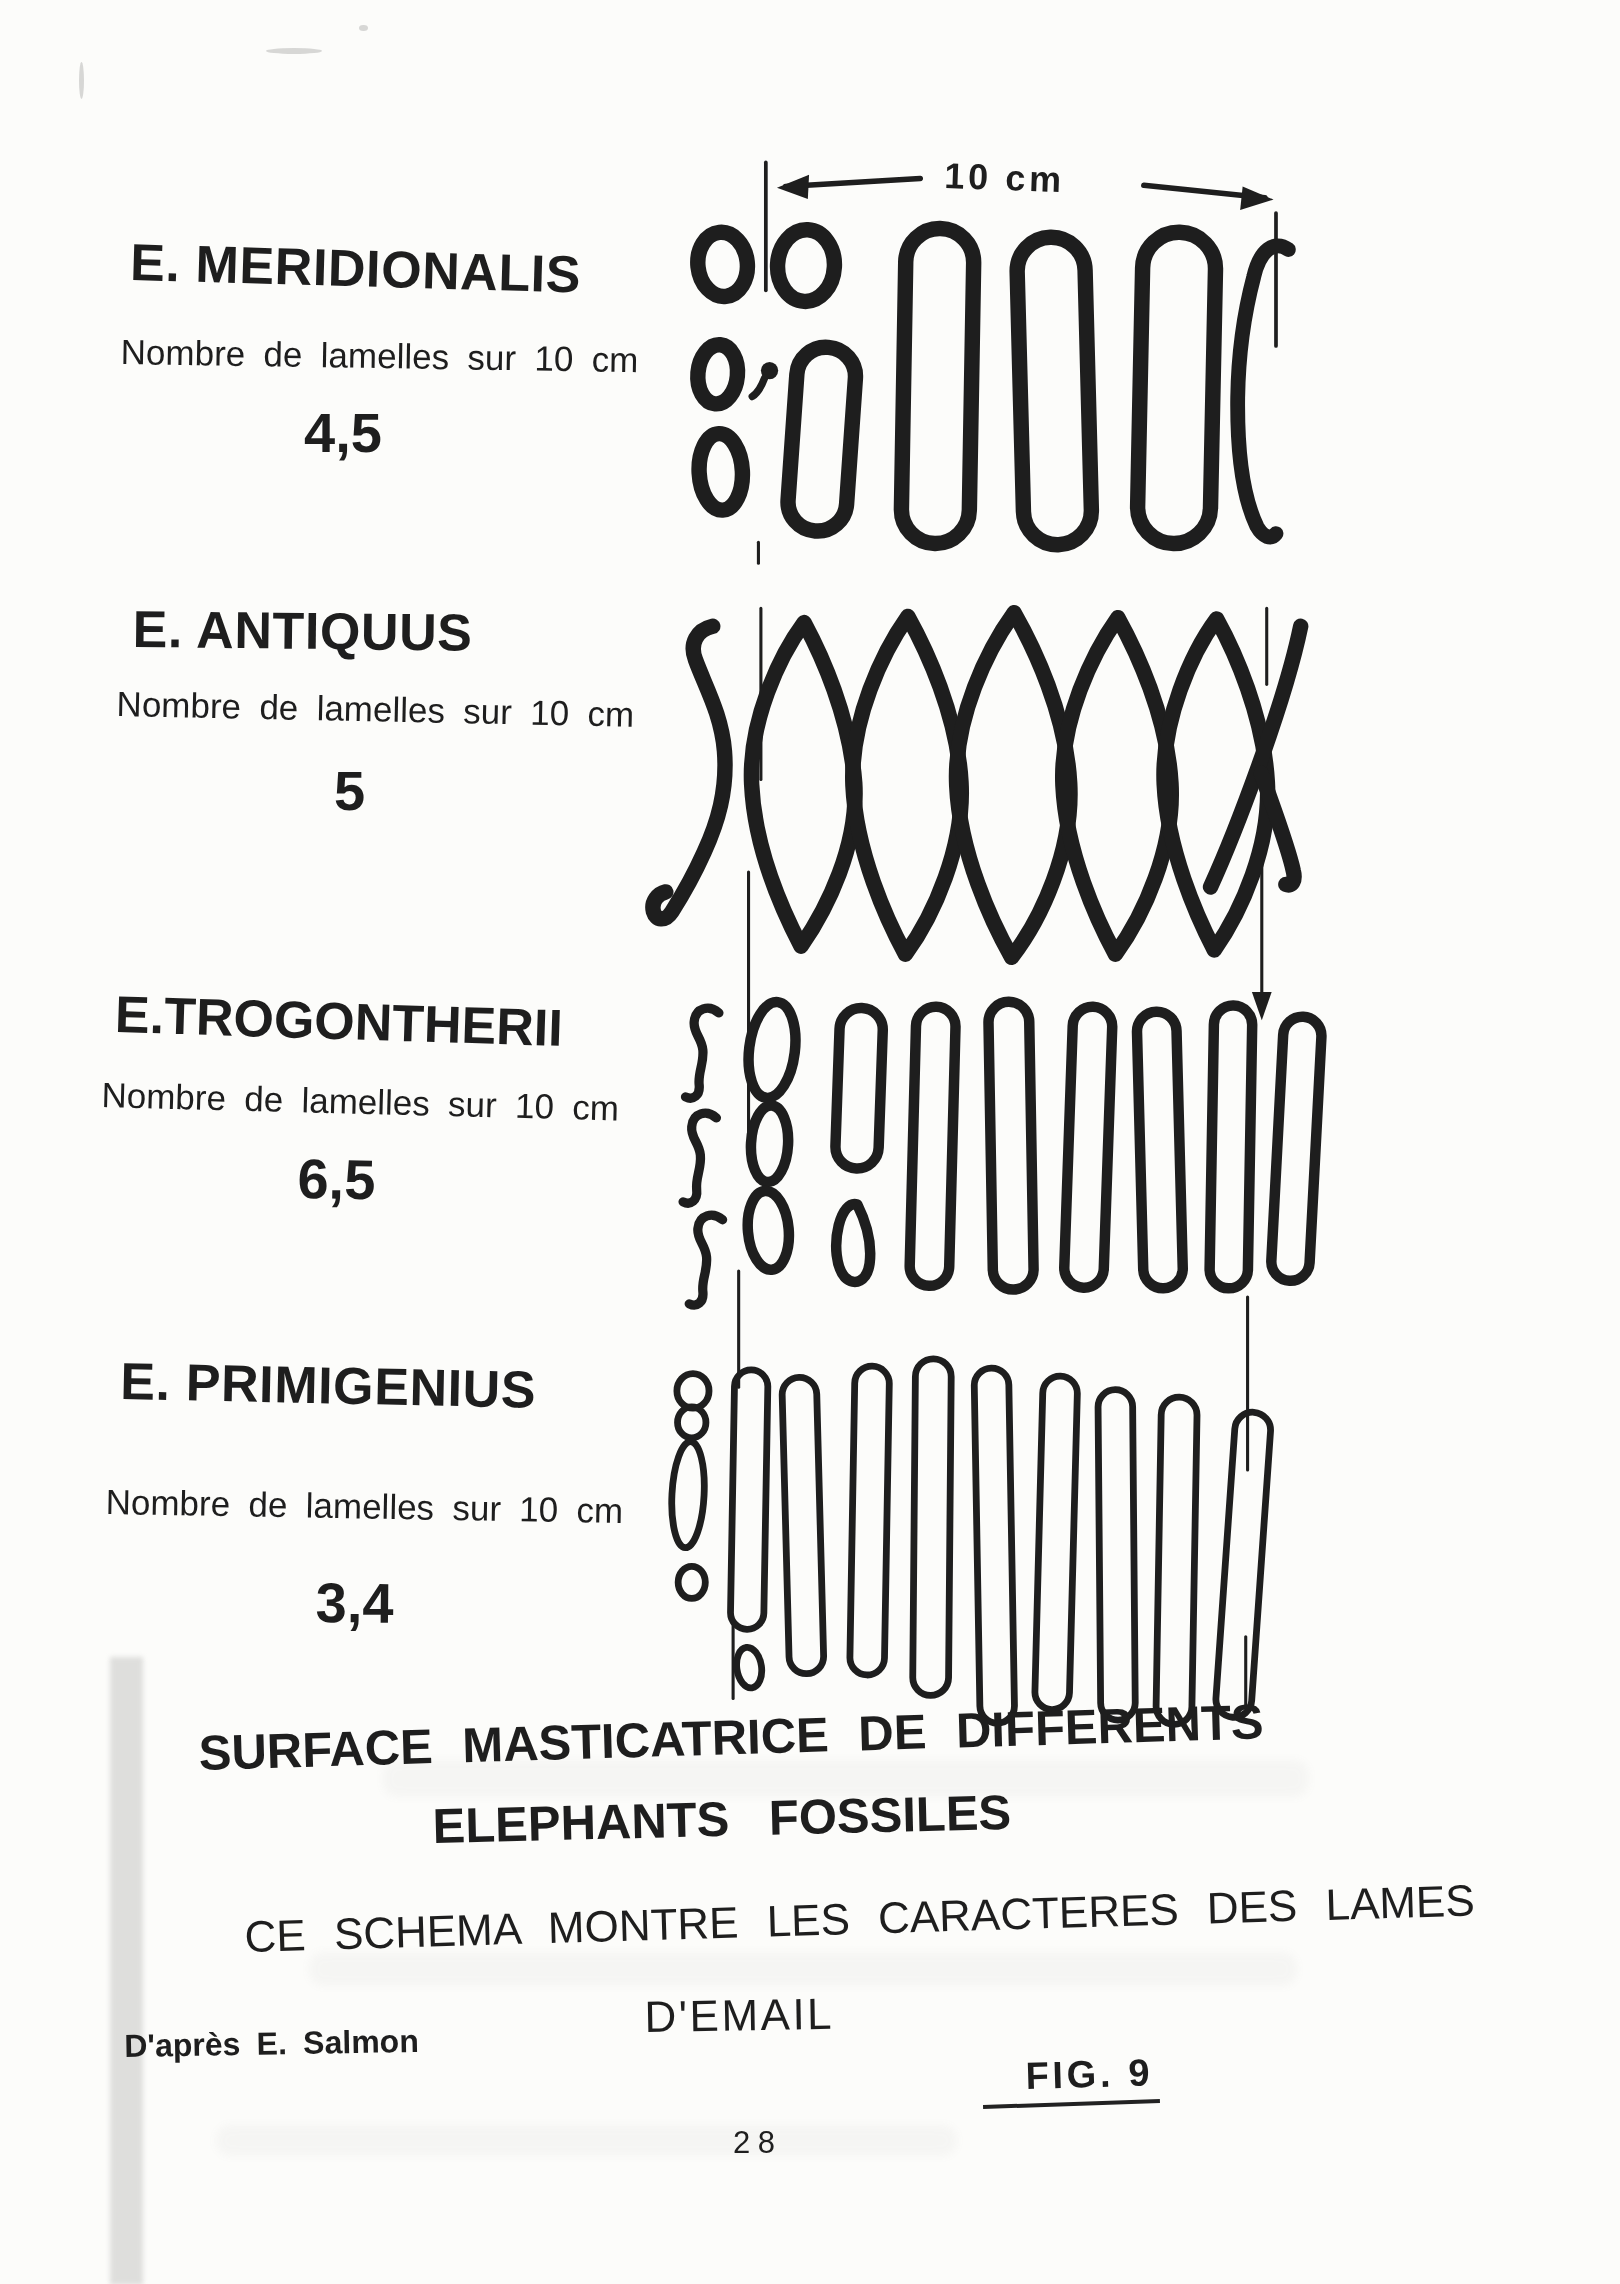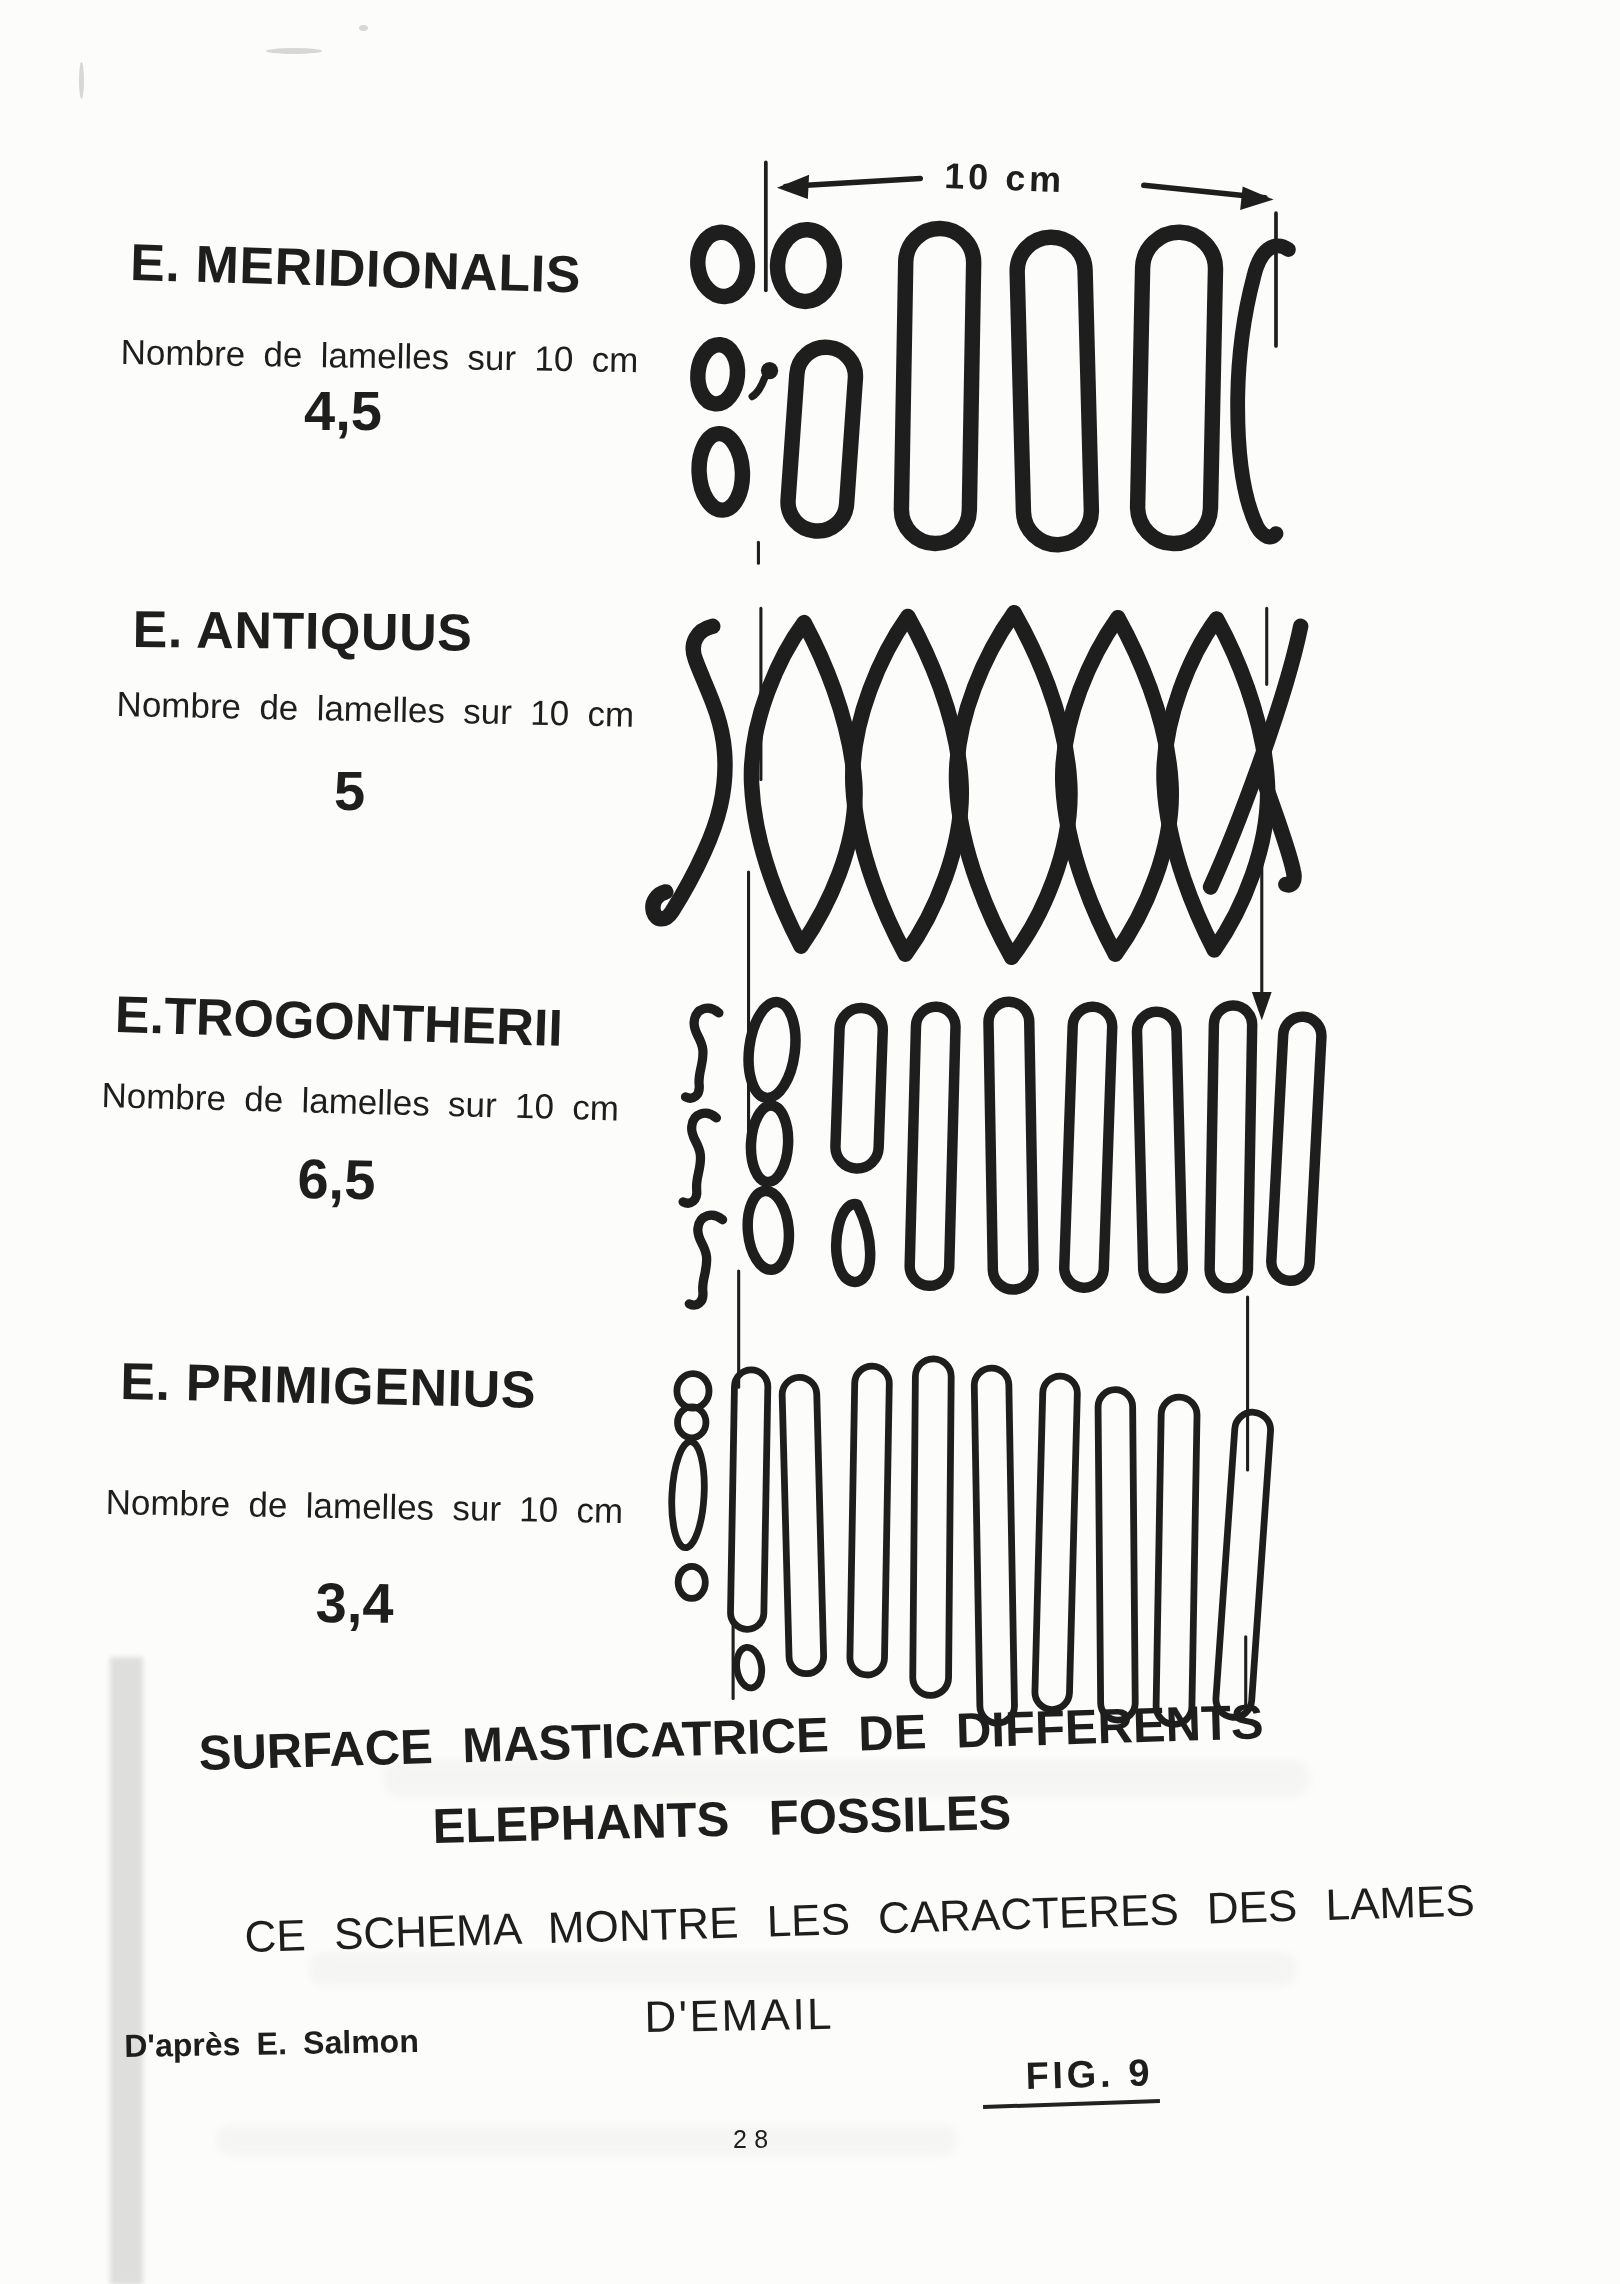--- a/index.html
+++ b/index.html
@@ -14,42 +14,42 @@
   }
   .t { position:absolute; line-height:1; white-space:nowrap; transform-origin:left top; }
   .scale-label { left:945px; top:158px; font-size:36px; font-weight:bold; letter-spacing:3.7px; transform:rotate(2deg); }
 
   .sp-name  { font-size:52px; font-weight:bold; letter-spacing:0.6px; }
   .sp-label { font-size:35px; word-spacing:8.6px; }
   .sp-value { font-size:56px; font-weight:bold; }
 
   .sp0-name  { left:131px; top:236px;  transform:rotate(1.6deg); }
   .sp0-label { left:121px; top:334px;  transform:rotate(0.9deg); }
-  .sp0-value { left:304px; top:383px; }
+  .sp0-value { left:304px; top:405px; }
 
   .sp1-name  { left:133px; top:603px;  transform:rotate(0.6deg); }
   .sp1-label { left:117px; top:686px; transform:rotate(1.2deg); }
   .sp1-value { left:334px; top:763px; }
 
   .sp2-name  { left:116px; top:988px; transform:rotate(1.8deg); letter-spacing:0px; }
   .sp2-label { left:102px; top:1077px; transform:rotate(1.5deg); }
   .sp2-value { left:298px; top:1151px; transform:rotate(1deg); }
 
   .sp3-name  { left:121px; top:1355px; transform:rotate(1.2deg); }
   .sp3-label { left:106px; top:1484px; transform:rotate(1deg); }
   .sp3-value { left:316px; top:1575px; transform:rotate(0.5deg); }
 
   .caption1    { left:198px;  top:1729px; font-size:49px; font-weight:bold; word-spacing:16px; transform:rotate(-1.7deg); }
   .caption2    { left:432px;  top:1802px; font-size:49px; font-weight:bold; word-spacing:26px; transform:rotate(-1.4deg); }
   .subcaption1 { left:244px;  top:1915px; font-size:44px; word-spacing:16px; transform:rotate(-1.7deg); }
   .subcaption2 { left:644px; top:1995px; font-size:44px; letter-spacing:2.5px; transform:rotate(-1deg); }
   .credit      { left:124px;  top:2030px; font-size:32px; font-weight:bold; word-spacing:7.4px; transform:rotate(-1deg); }
   .fig-label   { left:1025px; top:2057px; font-size:38px; font-weight:bold; letter-spacing:3.7px; transform:rotate(-1.6deg); }
   .fig-underline { position:absolute; left:983px; top:2102px; width:177px; height:4.3px; background:#222; transform:rotate(-2deg); }
-  .page-number { left:733px; top:2127px; font-size:25px; letter-spacing:7.4px; }
+  .page-number { left:733px; top:2127px; font-size:31px; letter-spacing:7.4px; }
 
   svg.art { position:absolute; left:0; top:0; }
   .edge-band { position:absolute; left:110px; top:1657px; width:33px; height:628px; background:#c6c6c4; opacity:.55; filter:blur(2.5px); }
   .ghost { position:absolute; background:#8f8f8f; opacity:.06; filter:blur(4.3px); border-radius:15px; }
   .speck { position:absolute; background:#6b6b6b; opacity:.25; border-radius:50%; filter:blur(0.6px); }
 </style>
 </head>
 <body>
 
 <div class="page">

